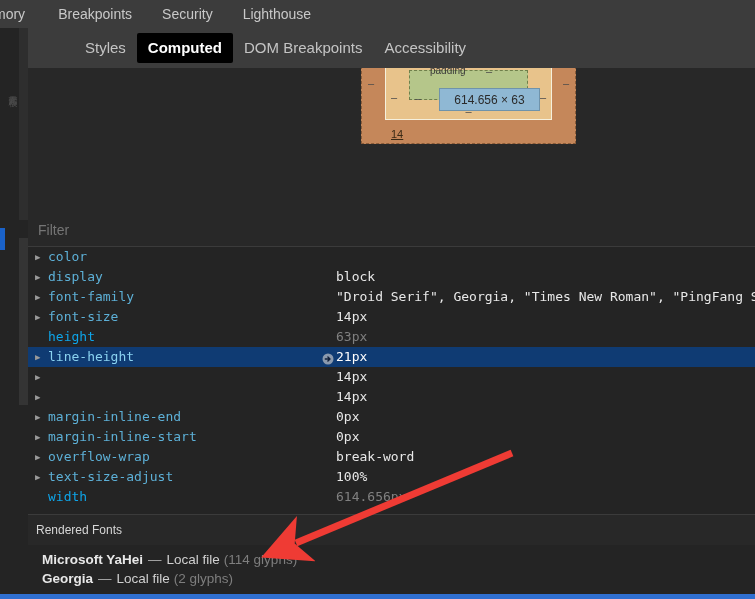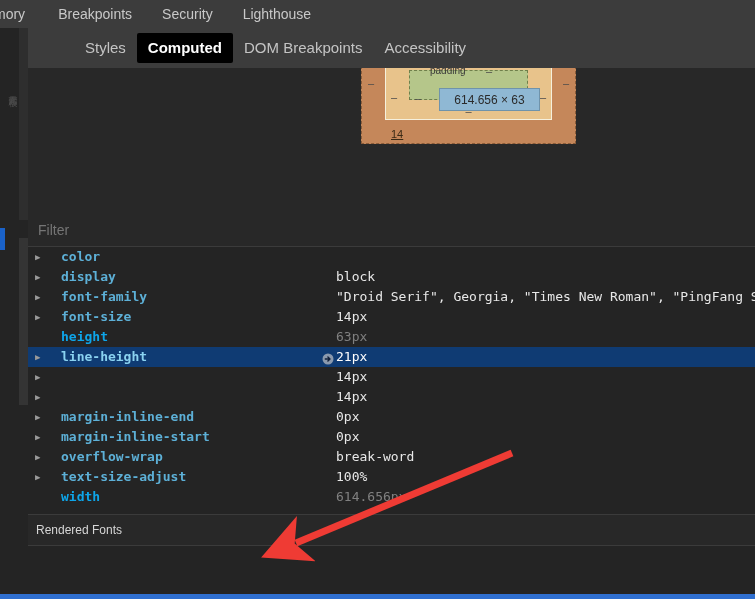--- a/index.html
+++ b/index.html
@@ -122,21 +122,21 @@
   .prow{
     position:relative;height:20px;line-height:20px;
     font-family:"DejaVu Sans Mono","Liberation Mono",monospace;
     font-size:13px;white-space:nowrap;
   }
   .prow .arrow{
     position:absolute;left:7px;top:0;width:10px;
     color:#9a9a9a;font-size:9px;line-height:20px;
   }
   .prow .pname{
-    position:absolute;left:33px;top:0;color:#5db0d7;font-weight:bold;
+    position:absolute;left:20px;top:0;color:#5db0d7;
   }
   .prow .pval{
     position:absolute;left:308px;top:0;color:#e8e8e8;
   }
   .prow.inherited .pname{color:#0ea5e9;}
   .prow.inherited .pval{color:#808080;}
   .prow.sel{background:#0f3b73;}
   .prow.sel .pname{color:#8ad2f0;}
   .prow.sel .pval{color:#ffffff;}
   .swatch{
@@ -317,20 +317,28 @@
     <div class="prow inherited">
       <span class="pname">width</span>
       <span class="pval">614.656px</span>
     </div>
 
   </div>
 
   <div class="rfheader">
     <div class="rftitle">Rendered Fonts</div>
   </div>
+  <div class="rfbody">
+    <div class="fontline">
+      <span class="fname">Microsoft YaHei</span><span class="fdash">—</span><span class="forigin">Local file</span><span class="fglyphs">(114 glyphs)</span>
+    </div>
+    <div class="fontline">
+      <span class="fname">Georgia</span><span class="fdash">—</span><span class="forigin">Local file</span><span class="fglyphs">(2 glyphs)</span>
+    </div>
+  </div>
 
   <div class="bottombar-left"></div>
   <div class="bottombar"></div>
 
   <svg class="annot" viewBox="0 0 755 599">
     <defs>
       <marker id="ah" markerWidth="7" markerHeight="7" refX="1.6" refY="3.5" orient="auto">
         <path d="M0,0 L7,3.5 L0,7 L1.8,3.5 z" fill="#ef3b34"></path>
       </marker>
     </defs>

